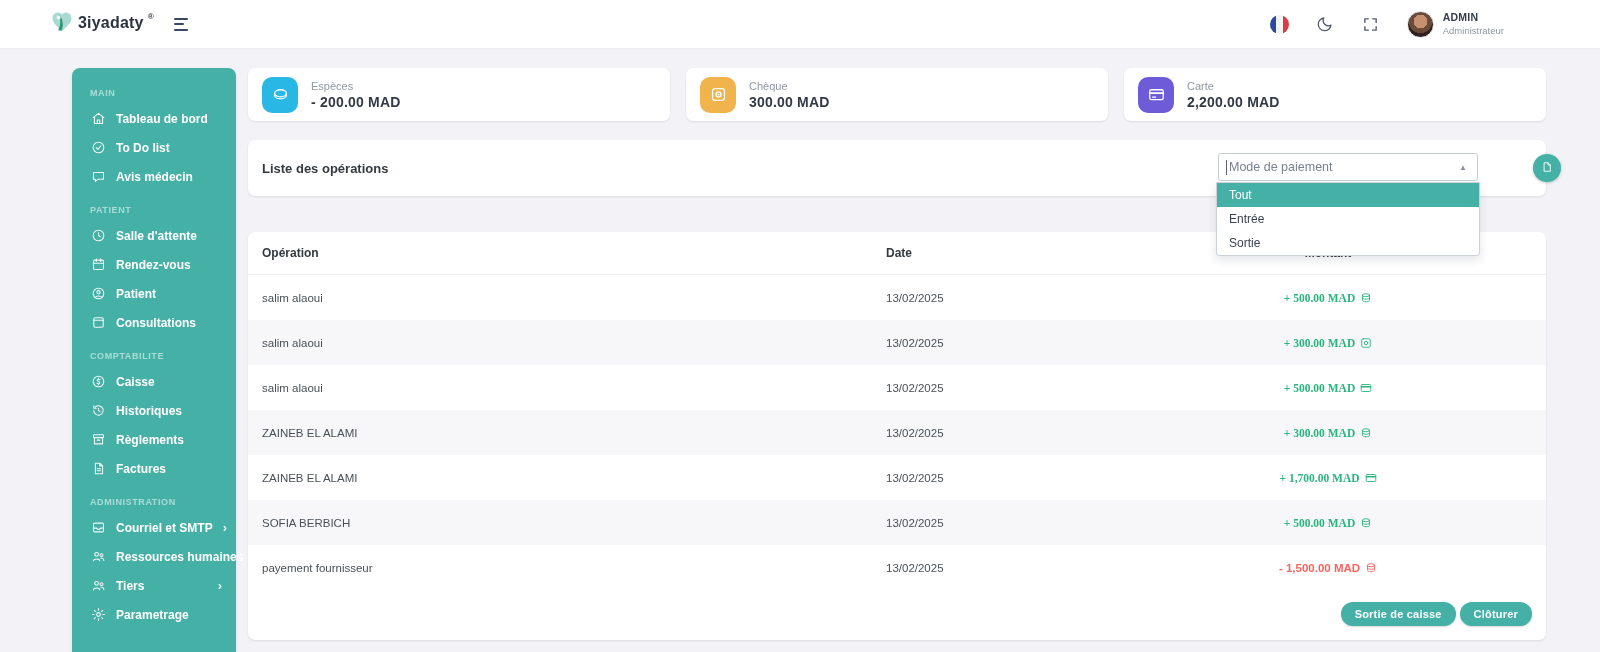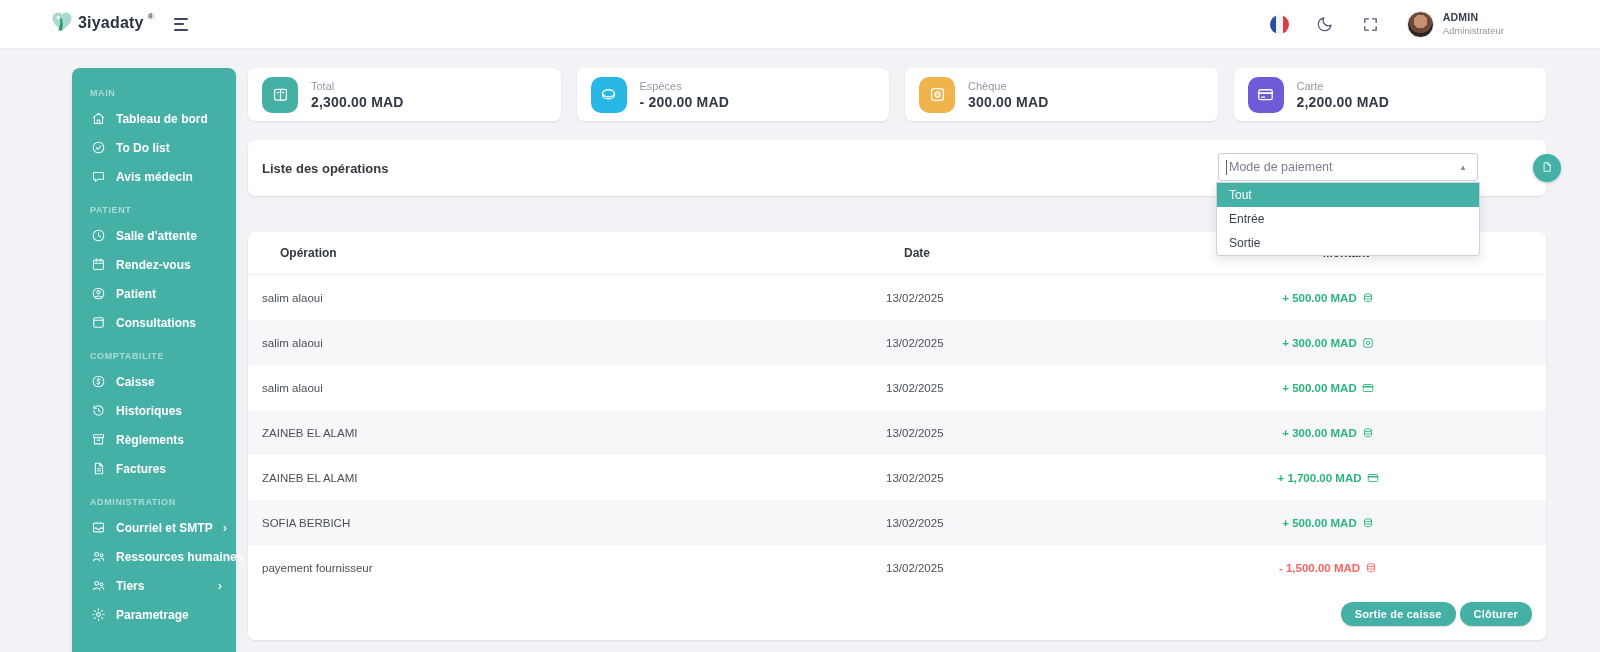--- a/index.html
+++ b/index.html
@@ -69,29 +69,29 @@
 
   .export-btn { position:absolute; left:1533px; top:154px; width:28px; height:28px; border-radius:50%;
                 background:#44b0a6; display:flex; align-items:center; justify-content:center; cursor:pointer;
                 box-shadow:0 1px 3px rgba(20,60,55,.25); z-index:18;}
   .export-btn svg { width:12px; height:12px; stroke:#fff; fill:none; stroke-width:1.8; stroke-linecap:round; stroke-linejoin:round;}
 
   
   .table-card { position:absolute; left:248px; top:232px; width:1298px; height:408px; background:#fff;
                 border-radius:7px; box-shadow:0 1px 2px rgba(56,65,74,.12); overflow:hidden; }
   .t-head, .t-row { display:grid; grid-template-columns:638px 224px 436px; align-items:center; }
-  .t-head { height:43px; border-bottom:1px solid #eef0f4;padding-left:18px; }
+  .t-head { height:43px; border-bottom:1px solid #eef0f4; }
   .t-head .c { font-size:12px; font-weight:700; color:#343a40; }
   .c1 { padding-left:14px; }
   .c3 { text-align:center; }
   .t-row { height:45px; font-size:11.5px; color:#495057; }
   .t-row:nth-child(odd) { background:#f7f7fa; }
   .amount { display:inline-flex; align-items:center; gap:5px; font-weight:600; justify-content:center; }
   .amount svg { width:12px; height:12px; stroke:currentColor; fill:none; stroke-width:1.8; stroke-linecap:round; stroke-linejoin:round; }
-  .pos { color:#2ab57d; }
+  .pos { color:#2ab57d;font-family:Liberation Serif, serif; }
   .neg { color:#fd625e; }
 
   .table-footer { position:absolute; right:14px; bottom:14px; display:flex; gap:4px; }
   .teal-btn { background:#44b0a6; color:#fff; font-size:11px; font-weight:700; border:none; cursor:pointer;
               padding:6px 14px; border-radius:13px; font-family:inherit; letter-spacing:.2px;
               box-shadow:0 1px 2px rgba(20,60,55,.2);}
 </style>
 </head>
 <body>
 
@@ -289,32 +289,20 @@
         <svg viewBox="0 0 24 24">
             <circle cx="12" cy="12" r="3"></circle>
             <path d="M12 2.5 V5 M12 19 V21.5 M2.5 12 H5 M19 12 H21.5 M5.3 5.3 L7 7 M17 17 L18.7 18.7 M18.7 5.3 L17 7 M7 17 L5.3 18.7"></path>
           </svg>
       </span>
       <span class="sb-label">Parametrage</span>
     </div>
   </nav>
 
   <section class="stats">
-    <div class="stat-card">
-      <div class="stat-ico" style="background: rgb(68, 176, 166);">
-        <svg viewBox="0 0 24 24">
-            <rect x="4.5" y="5.5" width="15" height="13.5" rx="2.5"></rect>
-            <path d="M12 5.5 V19 M8 9.5 H9.5 M14.5 9.5 H16"></path>
-          </svg>
-      </div>
-      <div>
-        <div class="stat-label">Total</div>
-        <div class="stat-value">2,300.00 MAD</div>
-      </div>
-    </div>
     <div class="stat-card">
       <div class="stat-ico" style="background: rgb(41, 184, 229);">
         <svg viewBox="0 0 24 24">
             <ellipse cx="12" cy="10.5" rx="7.5" ry="4.5"></ellipse>
             <path d="M4.5 10.5 V13 C4.5 15.5 7.9 17.5 12 17.5 C16.1 17.5 19.5 15.5 19.5 13 V10.5"></path>
           </svg>
       </div>
       <div>
         <div class="stat-label">Espèces</div>
         <div class="stat-value">- 200.00 MAD</div>

